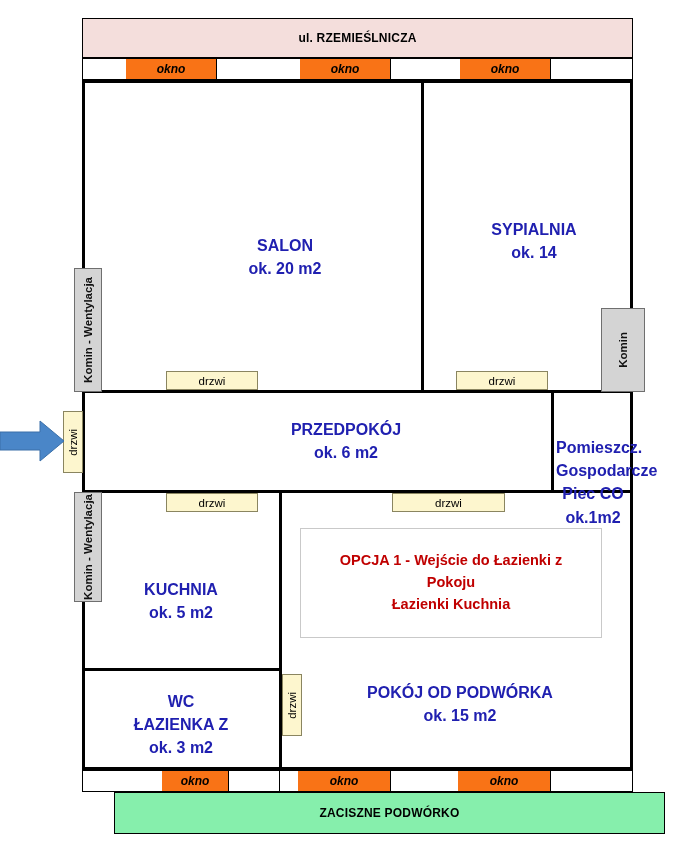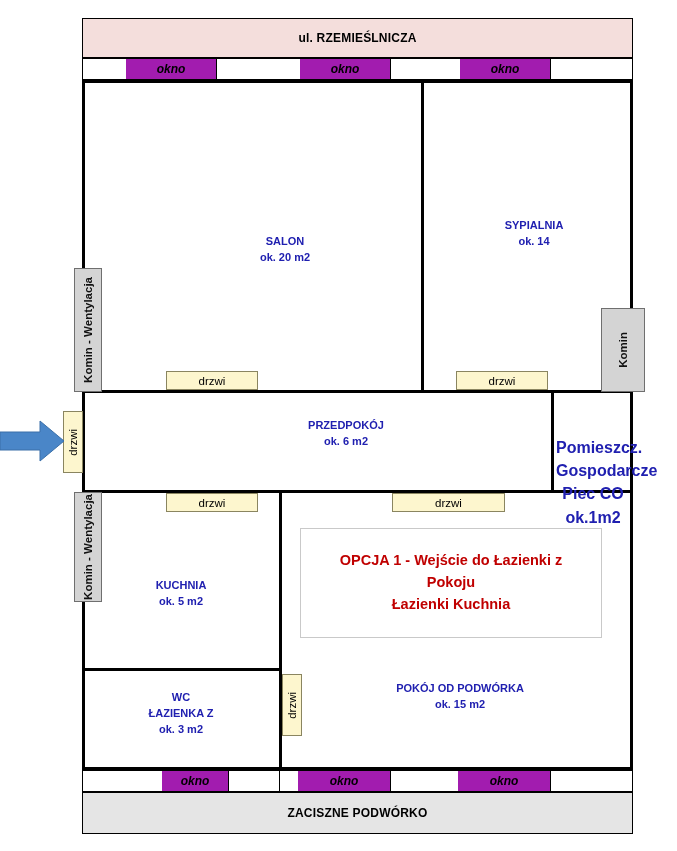--- a/index.html
+++ b/index.html
@@ -31,37 +31,37 @@
     align-items: center;
     justify-content: center;
     font-weight: bold;
     font-size: 12px;
     color: #000000;
     letter-spacing: .2px;
     border: 1px solid #000000;
     text-align: center;
   }
   .street-banner { background: #f4dedc; }
-  .yard-banner   { background: #e5e5e5; }
+  .yard-banner   { background: #86efac; margin-left: 32px; }
 
   
   .wall {
     background: #000000;
   }
 
   
   .strip {
     border: 1px solid #000000;
     background: #ffffff;
     display: flex;
     align-items: center;
     justify-content: center;
   }
   .okno {
-    background: #a21caf;
+    background: #f97316;
     display: flex;
     align-items: center;
     justify-content: center;
     font-style: italic;
     font-weight: bold;
     font-size: 12px;
     color: #000000;
     border-top: 1px solid #000000;
     border-bottom: 1px solid #000000;
   }
@@ -108,21 +108,21 @@
     font-weight: bold;
     color: #111111;
   }
 
   
   .room-label {
     text-align: center;
     color: #2020b0;
     font-weight: bold;
     line-height: 1.45;
-    font-size: 11px;
+    font-size: 16px;
     white-space: nowrap;
   }
   .room-label.small {
     font-size: 16px;
     line-height: 1.45;
     margin-top: 26px;
   }
 
   
   .note-box {

